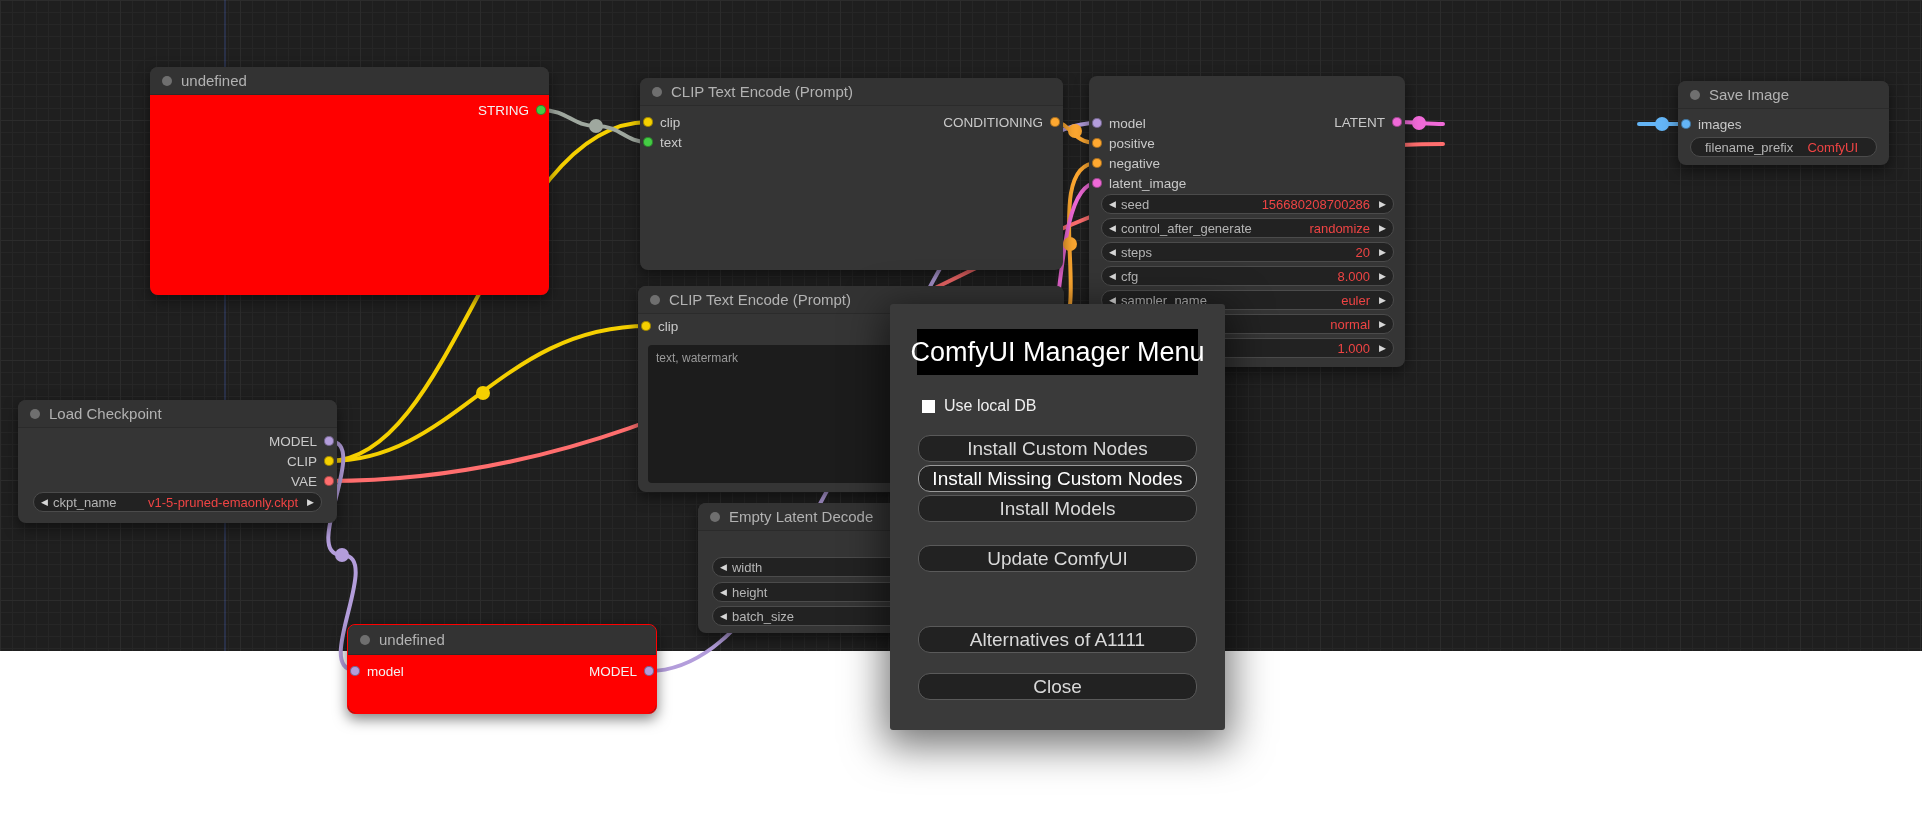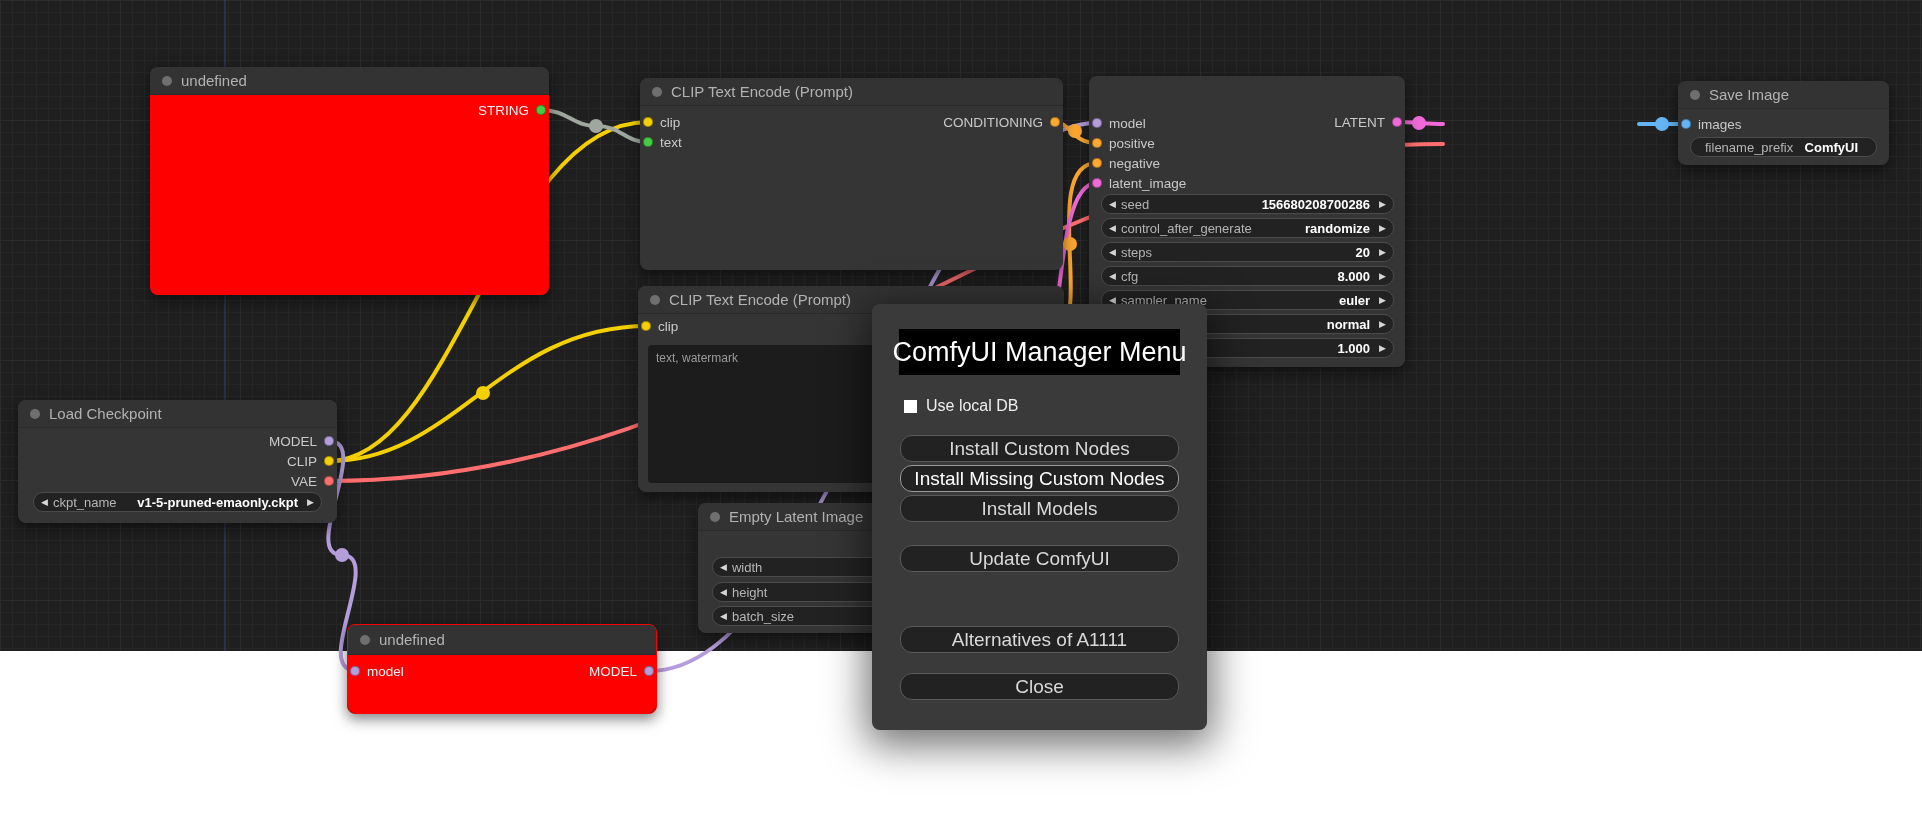--- a/index.html
+++ b/index.html
@@ -35,27 +35,27 @@
   .prow.out { flex-direction:row-reverse; }
   .prow.onred { color:#f2f2f2; }
   .dot { width:10px; height:10px; border-radius:50%; background:#888; flex:none;
     box-shadow:0 0 0 1px rgba(0,0,0,.35) inset; }
 
   .widget { position:absolute; height:20px; background:#222222;
     border:1px solid #4b4b4b; border-radius:10px; display:flex;
     align-items:center; padding:0 7px; font-size:13px; color:#b5b5b5; gap:5px; }
   .warr { font-size:9px; color:#d6d6d6; flex:none; }
   .wlabel { flex:1; text-align:left; white-space:nowrap; overflow:hidden; }
-  .wvalue { color:#ffffff; white-space:nowrap; margin-right:4px;font-weight:bold; }
+  .wvalue { color:#ef4444; white-space:nowrap; margin-right:4px; }
 
   .textarea { position:absolute; background:#1c1c1c; border-radius:4px;
     color:#9a9a9a; font-size:12px; padding:6px 8px; line-height:1.3; }
 
-  .dialog { position:absolute; left:872px; top:304px; width:335px; height:426px;
-    background:#3a3a3a; border-radius:8px; z-index:10;
+  .dialog { position:absolute; left:890px; top:304px; width:335px; height:426px;
+    background:#3a3a3a; border-radius:3px; z-index:10;
     box-shadow:0 10px 40px 6px rgba(0,0,0,.55); }
   .dlg-title { position:absolute; left:27px; top:25px; width:281px; height:46px;
     background:#000; color:#fff; font-size:27px; display:flex;
     align-items:center; justify-content:center; white-space:nowrap; }
   .dlg-check-row { position:absolute; left:32px; top:93px; display:flex;
     align-items:center; gap:9px; color:#efefef; font-size:16px; }
   .checkbox { width:13px; height:13px; background:#ffffff; flex:none; }
   .mbtn { position:absolute; left:28px; width:279px; height:27px;
     background:#222222; border:1px solid #5a5a5a; border-radius:12px;
     color:#d9d9d9; font-size:19px; display:flex; align-items:center;
@@ -237,21 +237,21 @@
       <span class="warr">◀</span>
       <span class="wlabel">ckpt_name</span>
       <span class="wvalue">v1-5-pruned-emaonly.ckpt</span>
       <span class="warr">▶</span>
     </div>
   </div>
 
   <div class="node" style="left:698px; top:503px; width:252px; height:130px;">
     <div class="ntitle">
       <span class="tdot"></span>
-      <span>Empty Latent Image</span>
+      <span>Empty Latent Decode</span>
     </div>
     <div class="widget" style="left:14px; top:54px; width:228px;">
       <span class="warr">◀</span>
       <span class="wlabel">width</span>
       <span class="warr">▶</span>
     </div>
     <div class="widget" style="left:14px; top:79px; width:228px;">
       <span class="warr">◀</span>
       <span class="wlabel">height</span>
       <span class="warr">▶</span>

